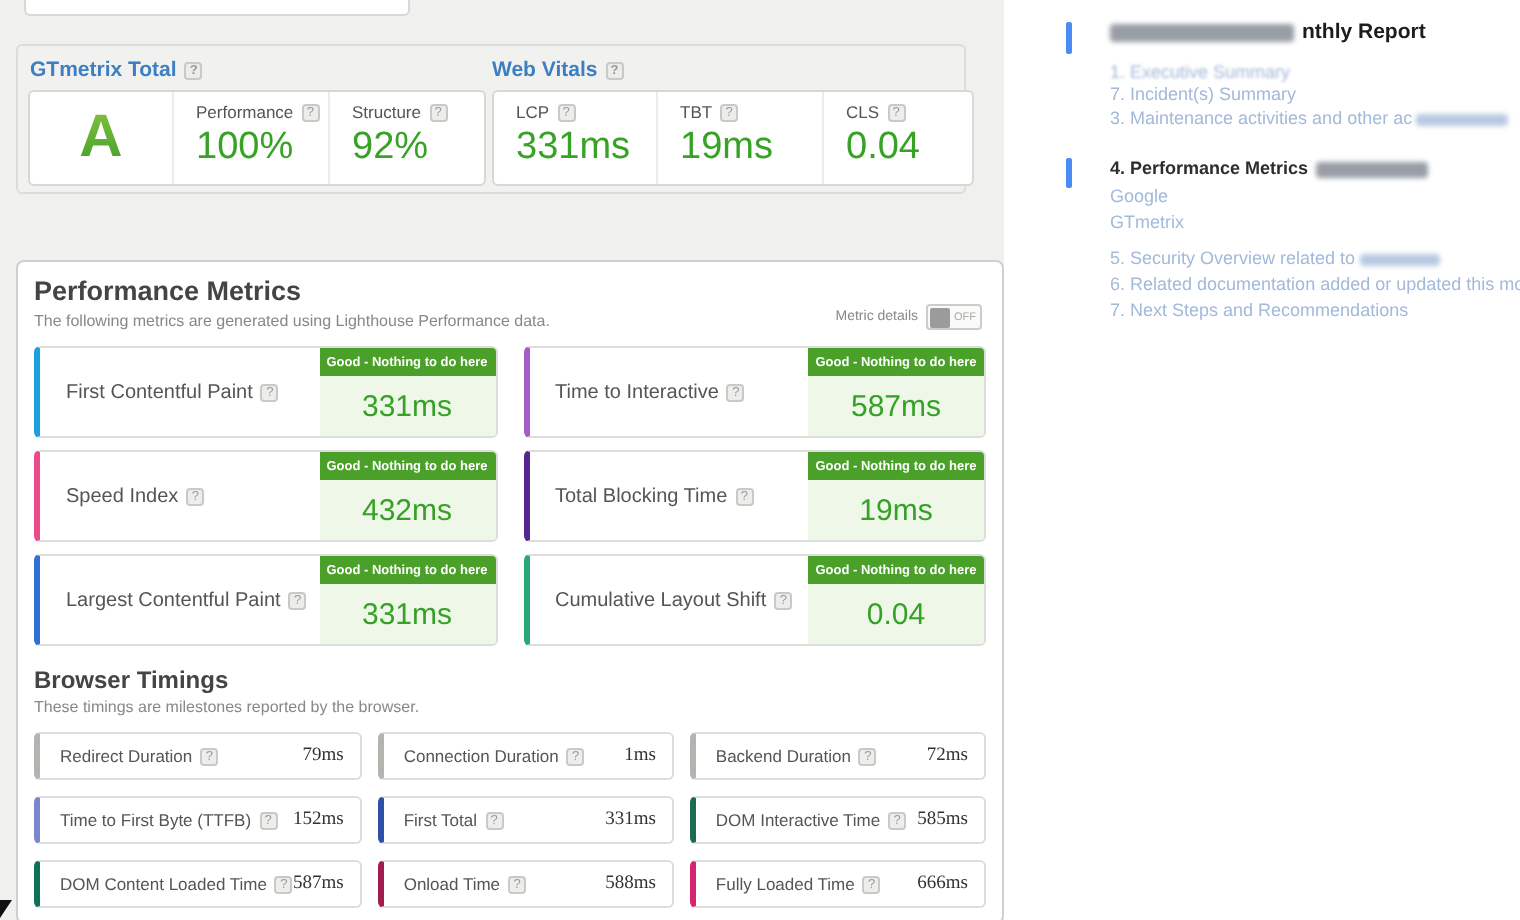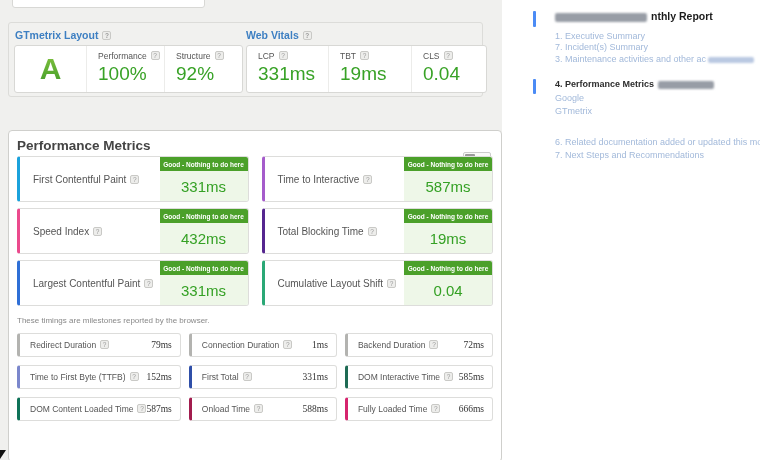--- a/index.html
+++ b/index.html
@@ -93,21 +93,21 @@
 <body>
 
 <div class="stage">
 
   <div class="report-pane">
 
     <div class="partial-card"></div>
 
     <div class="summary-box">
       <div class="sec-label grade">
-        <span>GTmetrix Layout</span><span class="help">?</span>
+        <span>GTmetrix Total</span><span class="help">?</span>
       </div>
       <div class="sec-label vitals">
         <span>Web Vitals</span><span class="help">?</span>
       </div>
 
       <div class="white-card grade-card">
         <div class="cell grade-cell">
           <span class="grade-letter">A</span>
         </div>
         <div class="cell score-cell-0">
@@ -131,20 +131,21 @@
         </div>
         <div class="cell v-cell-2">
           <div class="cell-label"><span>CLS</span><span class="help">?</span></div>
           <div class="cell-value">0.04</div>
         </div>
       </div>
     </div>
 
     <div class="main-card">
       <div class="pm-title">Performance Metrics</div>
+      <div class="pm-sub">The following metrics are generated using Lighthouse Performance data.</div>
       <div class="toggle-row">
         <span class="toggle-label">Metric details</span>
         <span class="toggle">
           <span class="knob"></span>
           <span class="toggle-off">OFF</span>
         </span>
       </div>
 
       <div class="metric-grid">
         <div class="metric-card" style="border-left-color: rgb(27, 162, 220);">
@@ -184,20 +185,21 @@
         </div>
         <div class="metric-card" style="border-left-color: rgb(42, 168, 118);">
           <span class="m-label"><span>Cumulative Layout Shift</span><span class="help">?</span></span>
           <span class="m-right">
               <span class="m-badge">Good - Nothing to do here</span>
               <span class="m-value">0.04</span>
             </span>
         </div>
       </div>
 
+      <div class="bt-title">Browser Timings</div>
       <div class="bt-sub">These timings are milestones reported by the browser.</div>
 
       <div class="timing-grid">
         <div class="timing-card" style="border-left-color: rgb(179, 179, 176);">
           <span class="t-label"><span>Redirect Duration</span><span class="help">?</span></span>
           <span class="t-value">79ms</span>
         </div>
         <div class="timing-card" style="border-left-color: rgb(179, 179, 176);">
           <span class="t-label"><span>Connection Duration</span><span class="help">?</span></span>
           <span class="t-value">1ms</span>
@@ -241,18 +243,19 @@
     <div class="o-line o-title" style="top:10px;text-align:right;">
       <span class="redact dark title-redact"></span><span>nthly Report</span>
     </div>
 
     <div class="o-line o-item smudged" style="top:31px;"><span>1. Executive Summary</span></div>
     <div class="o-line o-item" style="top:42px;"><span>7. Incident(s) Summary</span></div>
     <div class="o-line o-item" style="top:54px;"><span>3. Maintenance activities and other ac</span><span class="redact blue w46"></span></div>
     <div class="o-line o-item active" style="top:79px;"><span>4. Performance Metrics</span><span class="redact dark w56"></span></div>
     <div class="o-line o-item" style="top:93px;"><span>Google</span></div>
     <div class="o-line o-item" style="top:106px;"><span>GTmetrix</span></div>
+    <div class="o-line o-item" style="top:124px;"><span>5. Security Overview related to</span><span class="redact blue w40"></span></div>
     <div class="o-line o-item" style="top:137px;"><span>6. Related documentation added or updated this month</span></div>
     <div class="o-line o-item" style="top:150px;"><span>7. Next Steps and Recommendations</span></div>
   </div>
 
   <div class="cursor-tip"></div>
 </div>
 
 </body></html>

